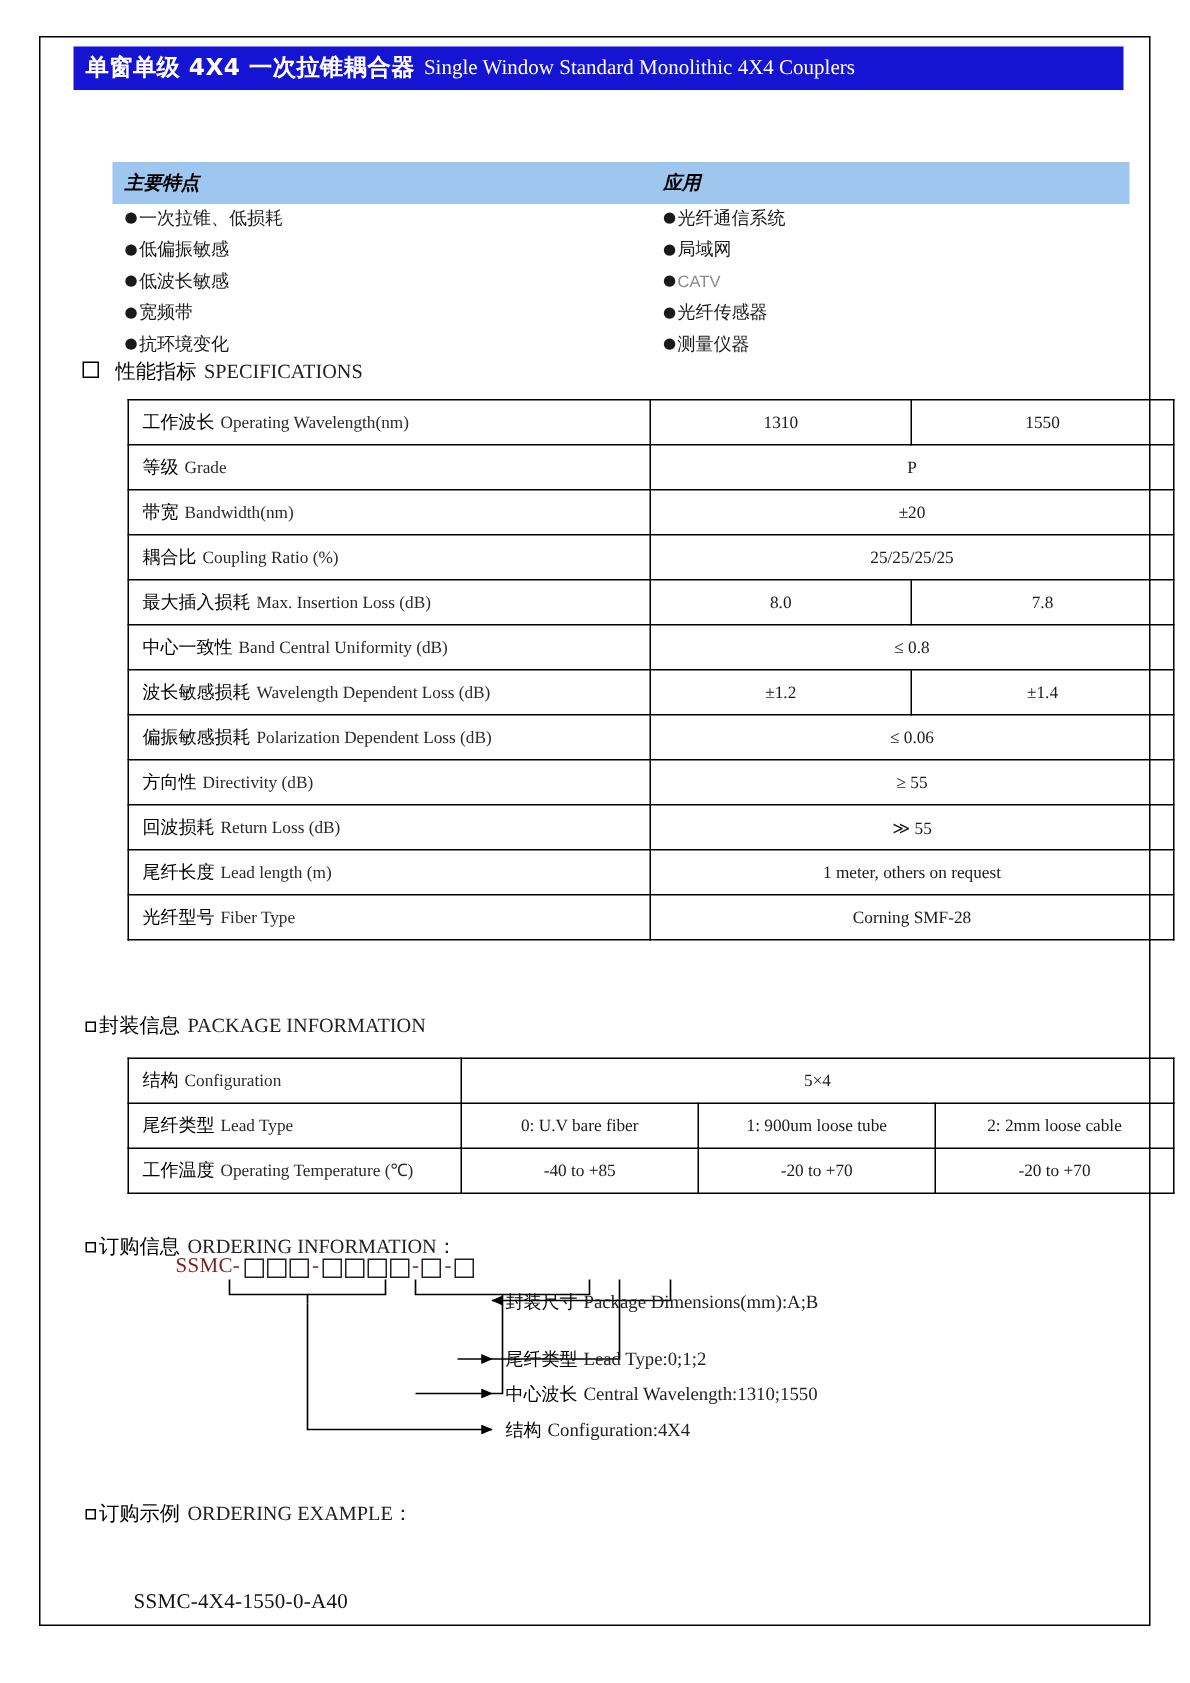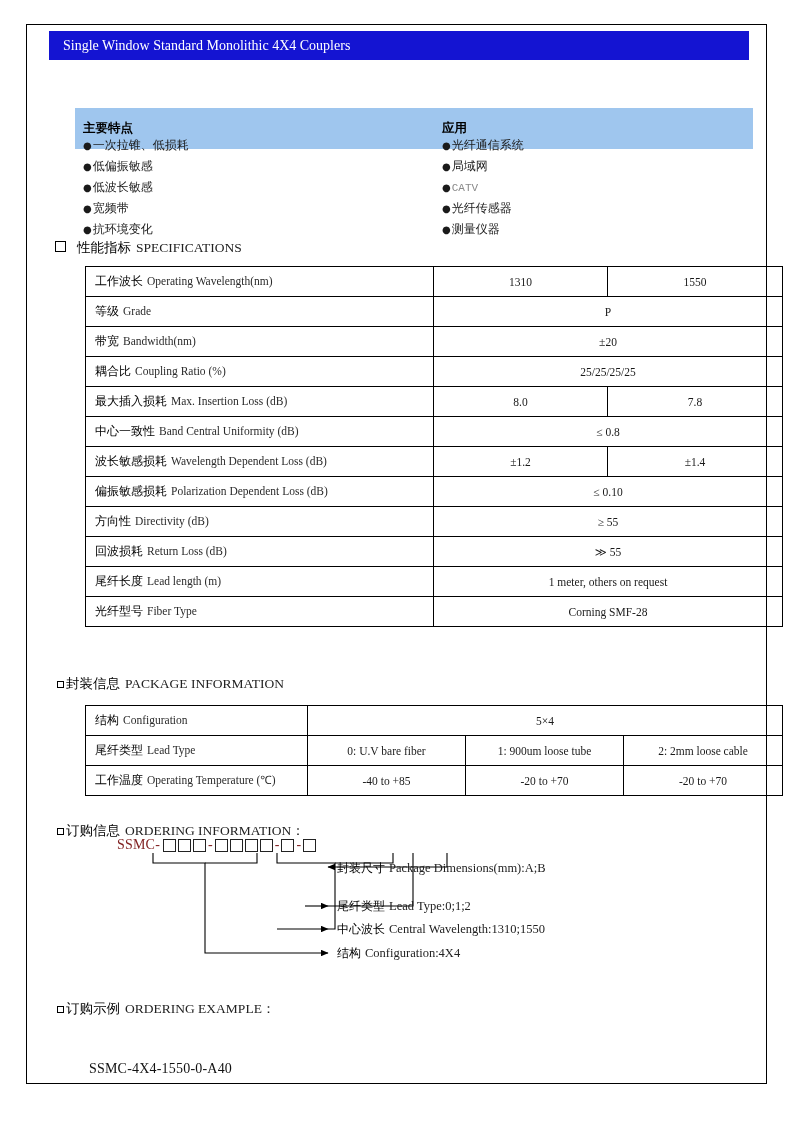--- a/index.html
+++ b/index.html
@@ -59,24 +59,25 @@
     white-space: nowrap;
     font-family: "Liberation Serif", serif;
   }
 
   
   .feat-head {
     position: absolute;
     left: 48px;
     top: 83px;
     width: 678px;
-    height: 41px;
+    height: 28px;
     background: #9fc6ee;
     display: flex;
     align-items: center;
+    font-style: italic;
   }
   .feat-head .cell {
     font-weight: bold;
     font-size: 12.5px;
     font-family: "DejaVu Sans", "Liberation Sans", sans-serif;
     color: #000;
   }
   .feat-head .c1 { width: 365px; padding-left: 8px; box-sizing: border-box; }
   .feat-head .c2 { padding-left: 2px; }
 
@@ -98,21 +99,21 @@
     display: flex;
     align-items: center;
   }
   .feat-row .c1 { width: 365px; padding-left: 8px; box-sizing: border-box; }
   .feat-row .c2 { padding-left: 2px; }
   .bullet {
     font-size: 10px;
     margin-right: 1px;
     line-height: 1;
   }
-  .dim { color: #8a8a8a; font-family: Liberation Mono, monospace; font-size: 11px; }
+  .dim { color: #8a8a8a; font-family: Liberation Sans, sans-serif; font-size: 11px; }
 
   
   .sec-head {
     position: absolute;
     display: flex;
     align-items: baseline;
     white-space: nowrap;
   }
   .sec-sq {
     display: inline-block;
@@ -234,20 +235,21 @@
     letter-spacing: 0.2px;
   }
 </style>
 </head>
 <body>
 
 <div class="page">
 <div class="inner">
 
   <div class="title-band" style="background: rgb(20, 20, 210);">
+    <span class="title-cn">单窗单级 4X4 一次拉锥耦合器</span>
     <span class="title-en">Single Window Standard Monolithic 4X4 Couplers</span>
   </div>
 
   <div class="feat-head" style="background: rgb(159, 198, 238);">
     <span class="cell c1">主要特点</span>
     <span class="cell c2">应用</span>
   </div>
 
   <div class="feat-body">
     <div class="feat-row">
@@ -341,21 +343,21 @@
         <td><span class="lbl-cn">中心一致性</span><span class="lbl-en">Band Central Uniformity (dB)</span></td>
         <td class="val" colspan="2">≤  0.8</td>
       </tr>
       <tr>
         <td><span class="lbl-cn">波长敏感损耗</span><span class="lbl-en">Wavelength Dependent Loss (dB)</span></td>
         <td class="val">±1.2</td>
         <td class="val">±1.4</td>
       </tr>
       <tr>
         <td><span class="lbl-cn">偏振敏感损耗</span><span class="lbl-en">Polarization Dependent Loss (dB)</span></td>
-        <td class="val" colspan="2">≤  0.10</td>
+        <td class="val" colspan="2">≤  0.06</td>
       </tr>
       <tr>
         <td><span class="lbl-cn">方向性</span><span class="lbl-en">Directivity (dB)</span></td>
         <td class="val" colspan="2">≥  55</td>
       </tr>
       <tr>
         <td><span class="lbl-cn">回波损耗</span><span class="lbl-en">Return Loss (dB)</span></td>
         <td class="val" colspan="2">≫  55</td>
       </tr>
       <tr>

